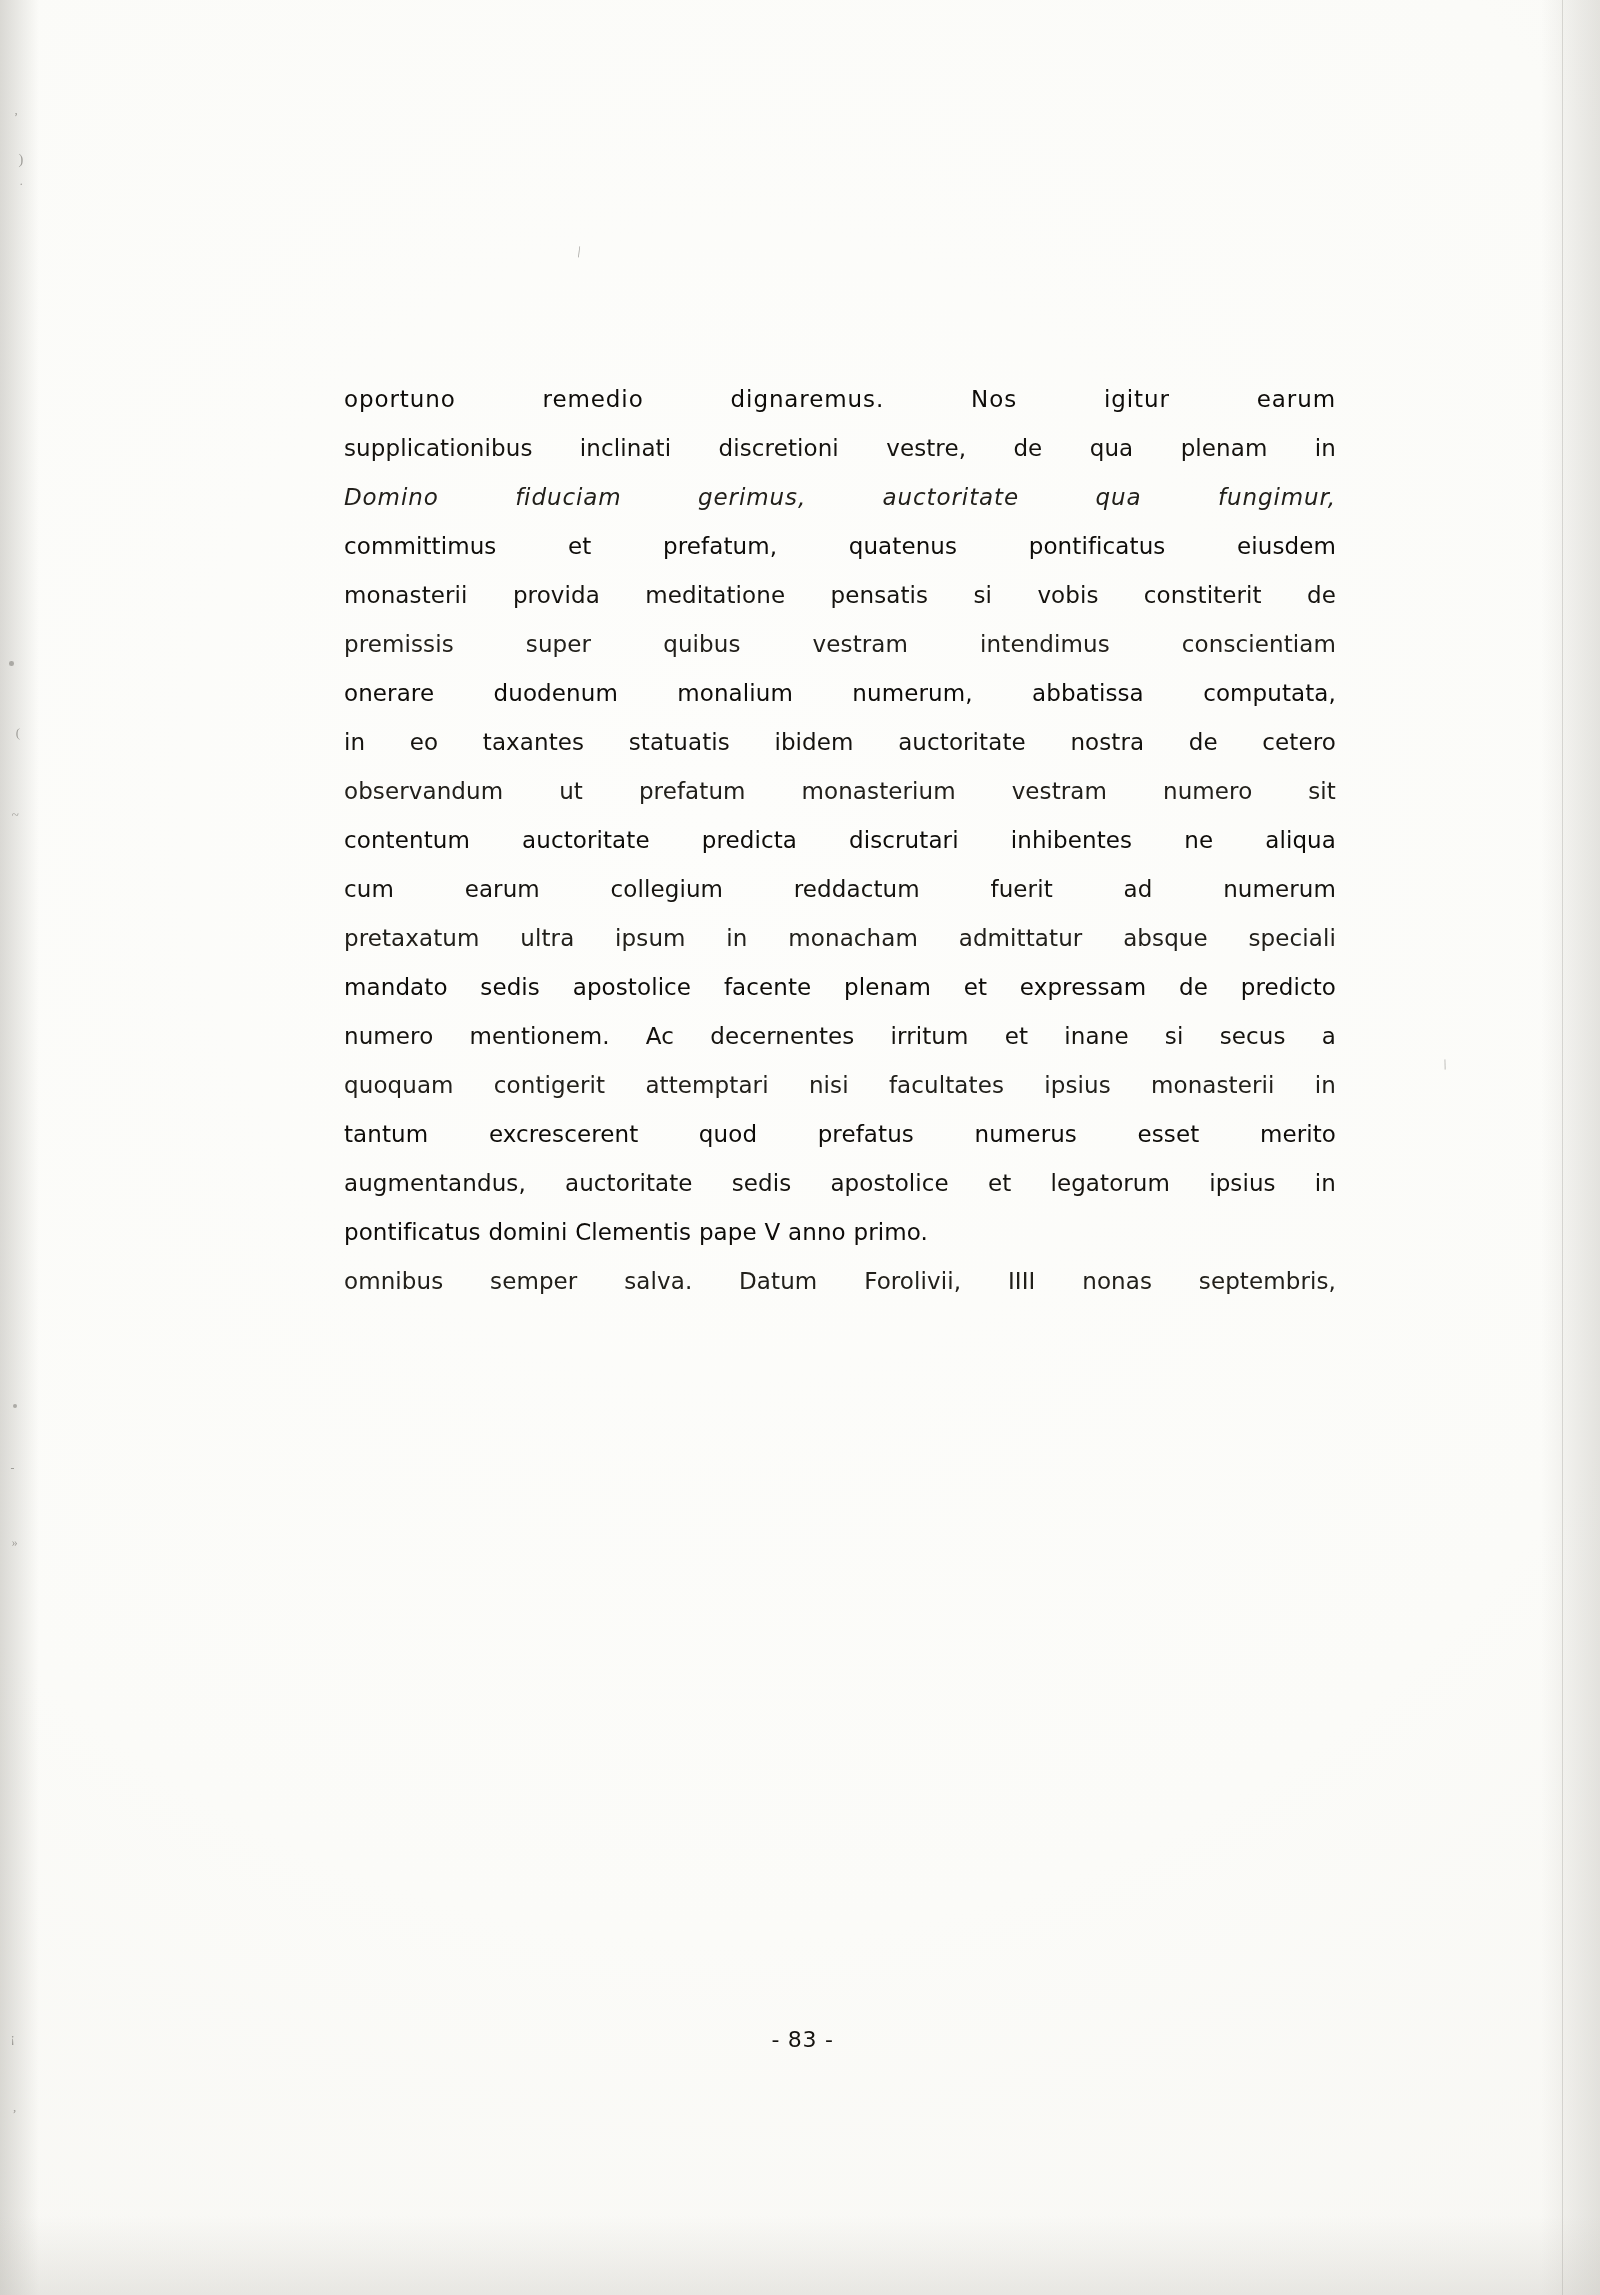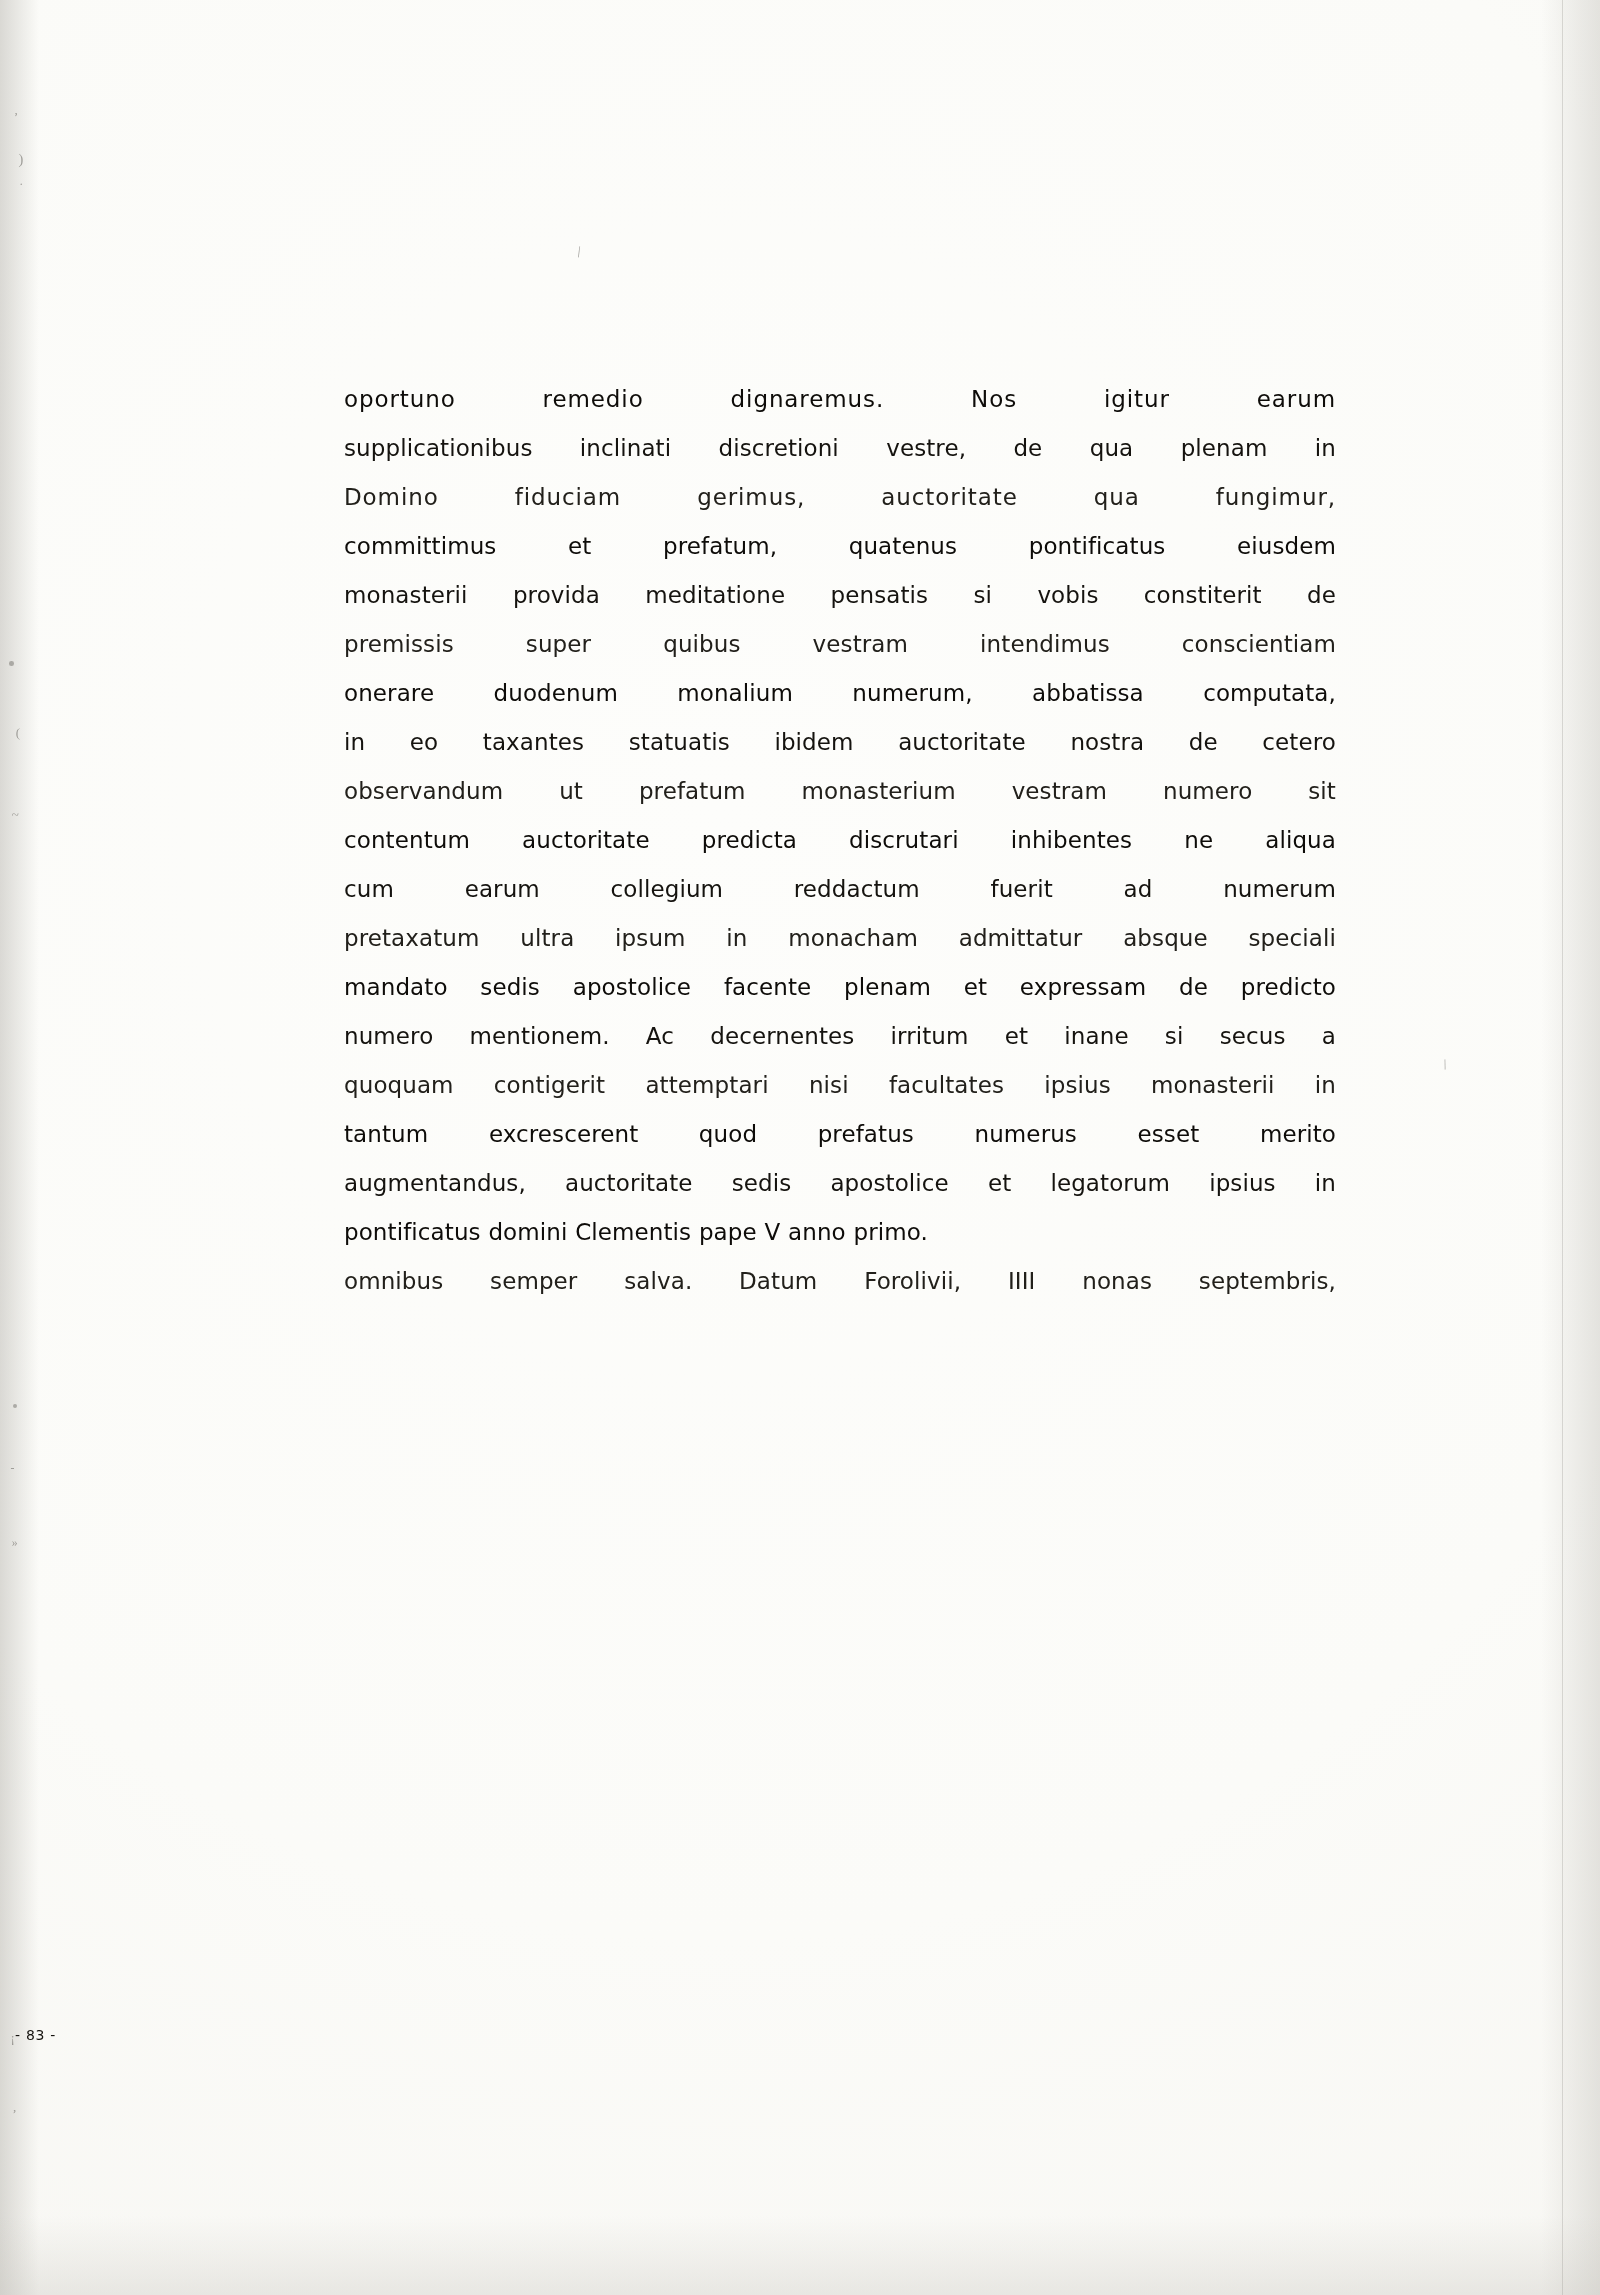--- a/index.html
+++ b/index.html
@@ -109,26 +109,26 @@
     display: block;
   }
 
   
   .ink-strong { color: #0e0c09; }
   .ink-soft  { color: #22201b; }
 
   
   .folio {
     position: absolute;
-    left: 15px;
+    left: 5px;
     right: 0;
     top: 2027px;
-    text-align: left;
+    text-align: center;
     font-family: "DejaVu Sans", sans-serif;
-    font-size: 14px;
+    font-size: 22px;
     color: #15130f;
     letter-spacing: 0.7px;
   }
 </style>
 </head>
 <body>
 
 <div class="page">
 
   <div class="scan-shade-left"></div>
@@ -163,21 +163,21 @@
         <div class="line justified">
           <span class="w">supplicationibus</span>
           <span class="w">inclinati</span>
           <span class="w">discretioni</span>
           <span class="w">vestre,</span>
           <span class="w">de</span>
           <span class="w">qua</span>
           <span class="w">plenam</span>
           <span class="w">in</span>
         </div>
-        <div class="line justified ink-soft" style="letter-spacing: 0.9px;">
+        <div class="line justified ink-soft" style="letter-spacing: 0.9px; font-style: italic;">
           <span class="w">Domino</span>
           <span class="w">fiduciam</span>
           <span class="w">gerimus,</span>
           <span class="w">auctoritate</span>
           <span class="w">qua</span>
           <span class="w">fungimur,</span>
         </div>
         <div class="line justified ink-strong">
           <span class="w">committimus</span>
           <span class="w">et</span>

